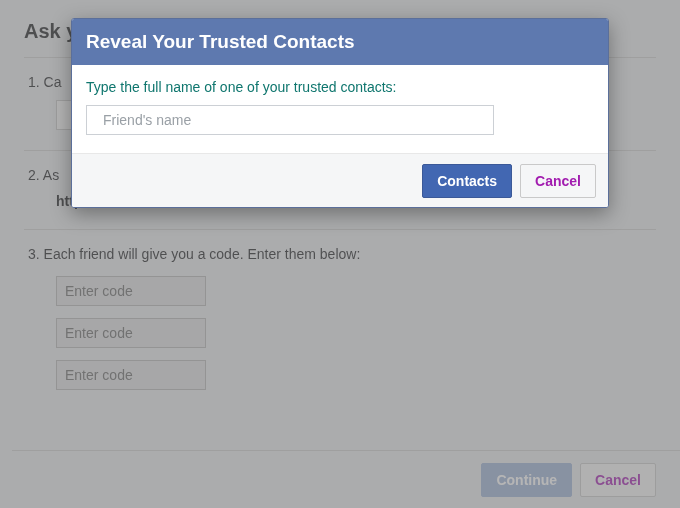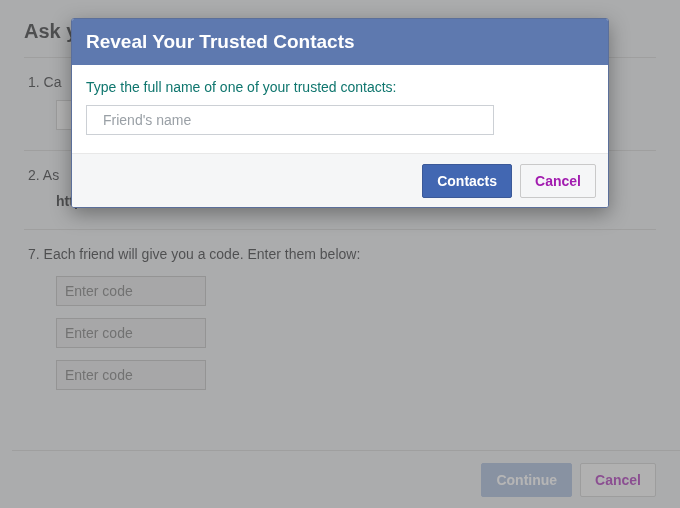--- a/index.html
+++ b/index.html
@@ -50,21 +50,21 @@
   <hr class="hr">
 
   <div class="step">
     <div class="step-label">2. As</div>
     <div class="url">https://www.facebook.com/recover</div>
   </div>
 
   <hr class="hr">
 
   <div class="step">
-    <div class="step-label">7. Each friend will give you a code. Enter them below:</div>
+    <div class="step-label">3. Each friend will give you a code. Enter them below:</div>
     <div class="code-inputs">
       <input type="text" placeholder="Enter code" style="">
       <input type="text" placeholder="Enter code" style="">
       <input type="text" placeholder="Enter code" style="">
     </div>
   </div>
 </div>
 
 <div class="page-footer">
   <button class="btn btn-primary-dim">Continue</button>

